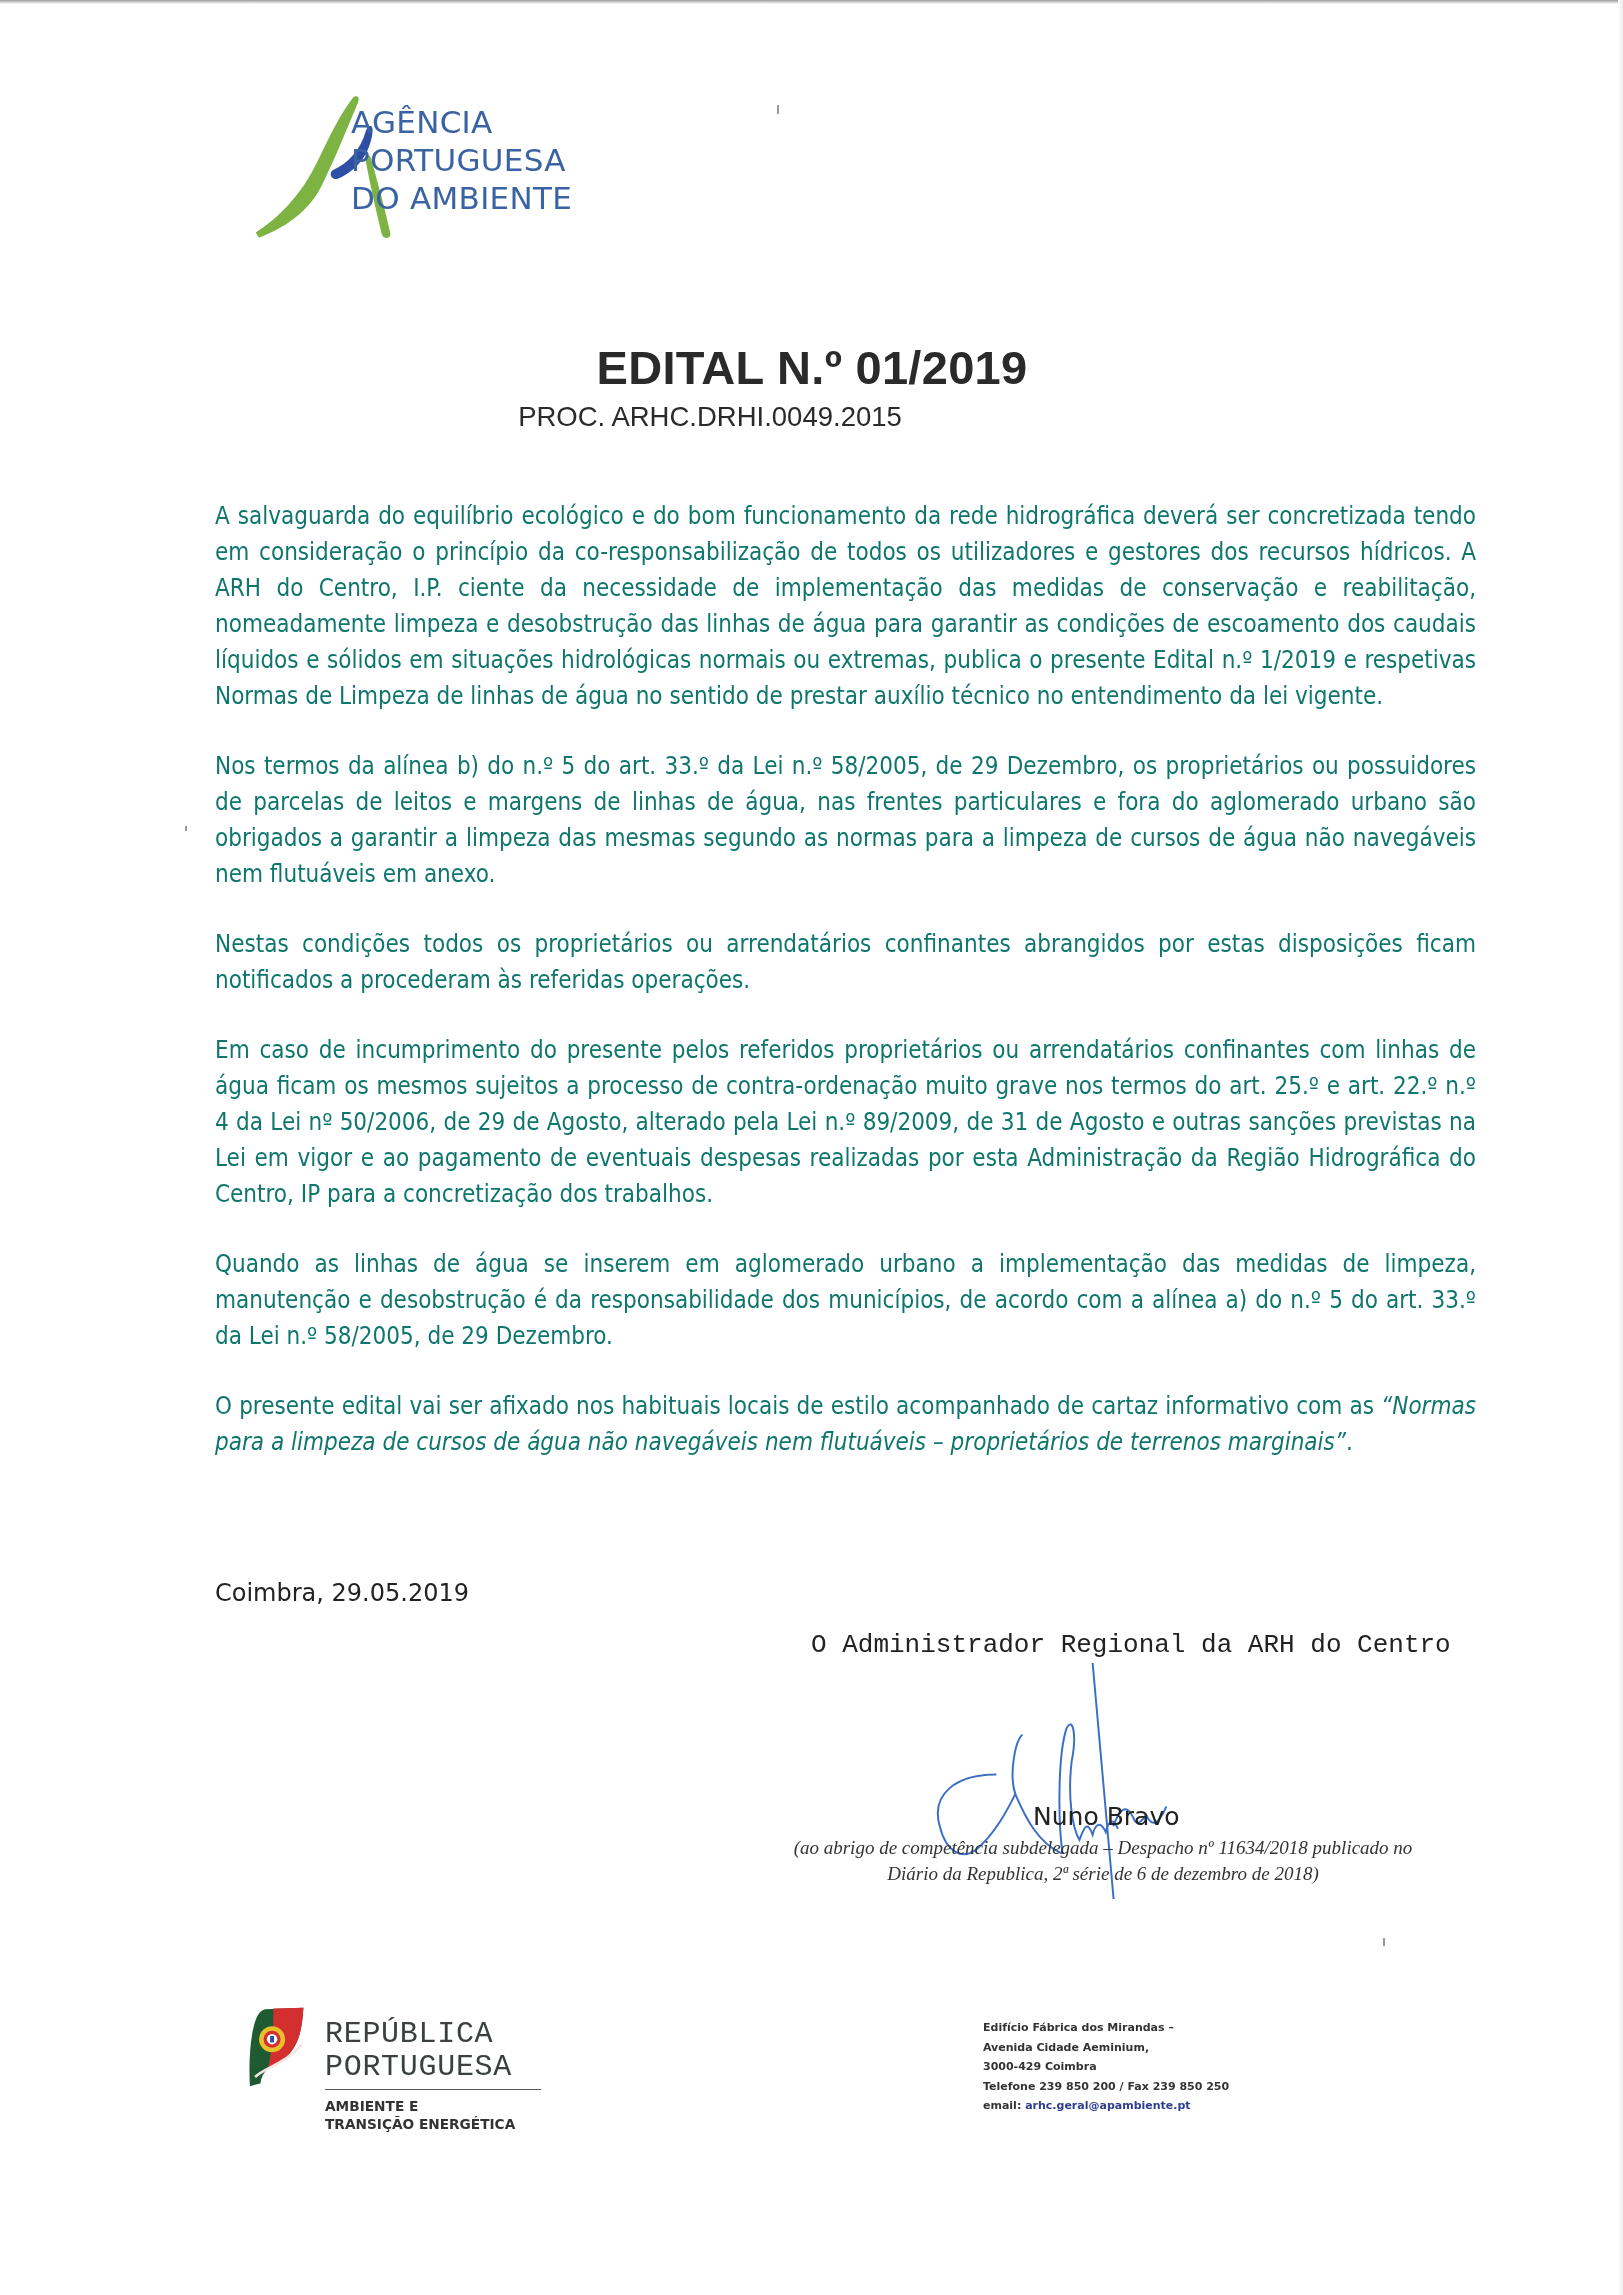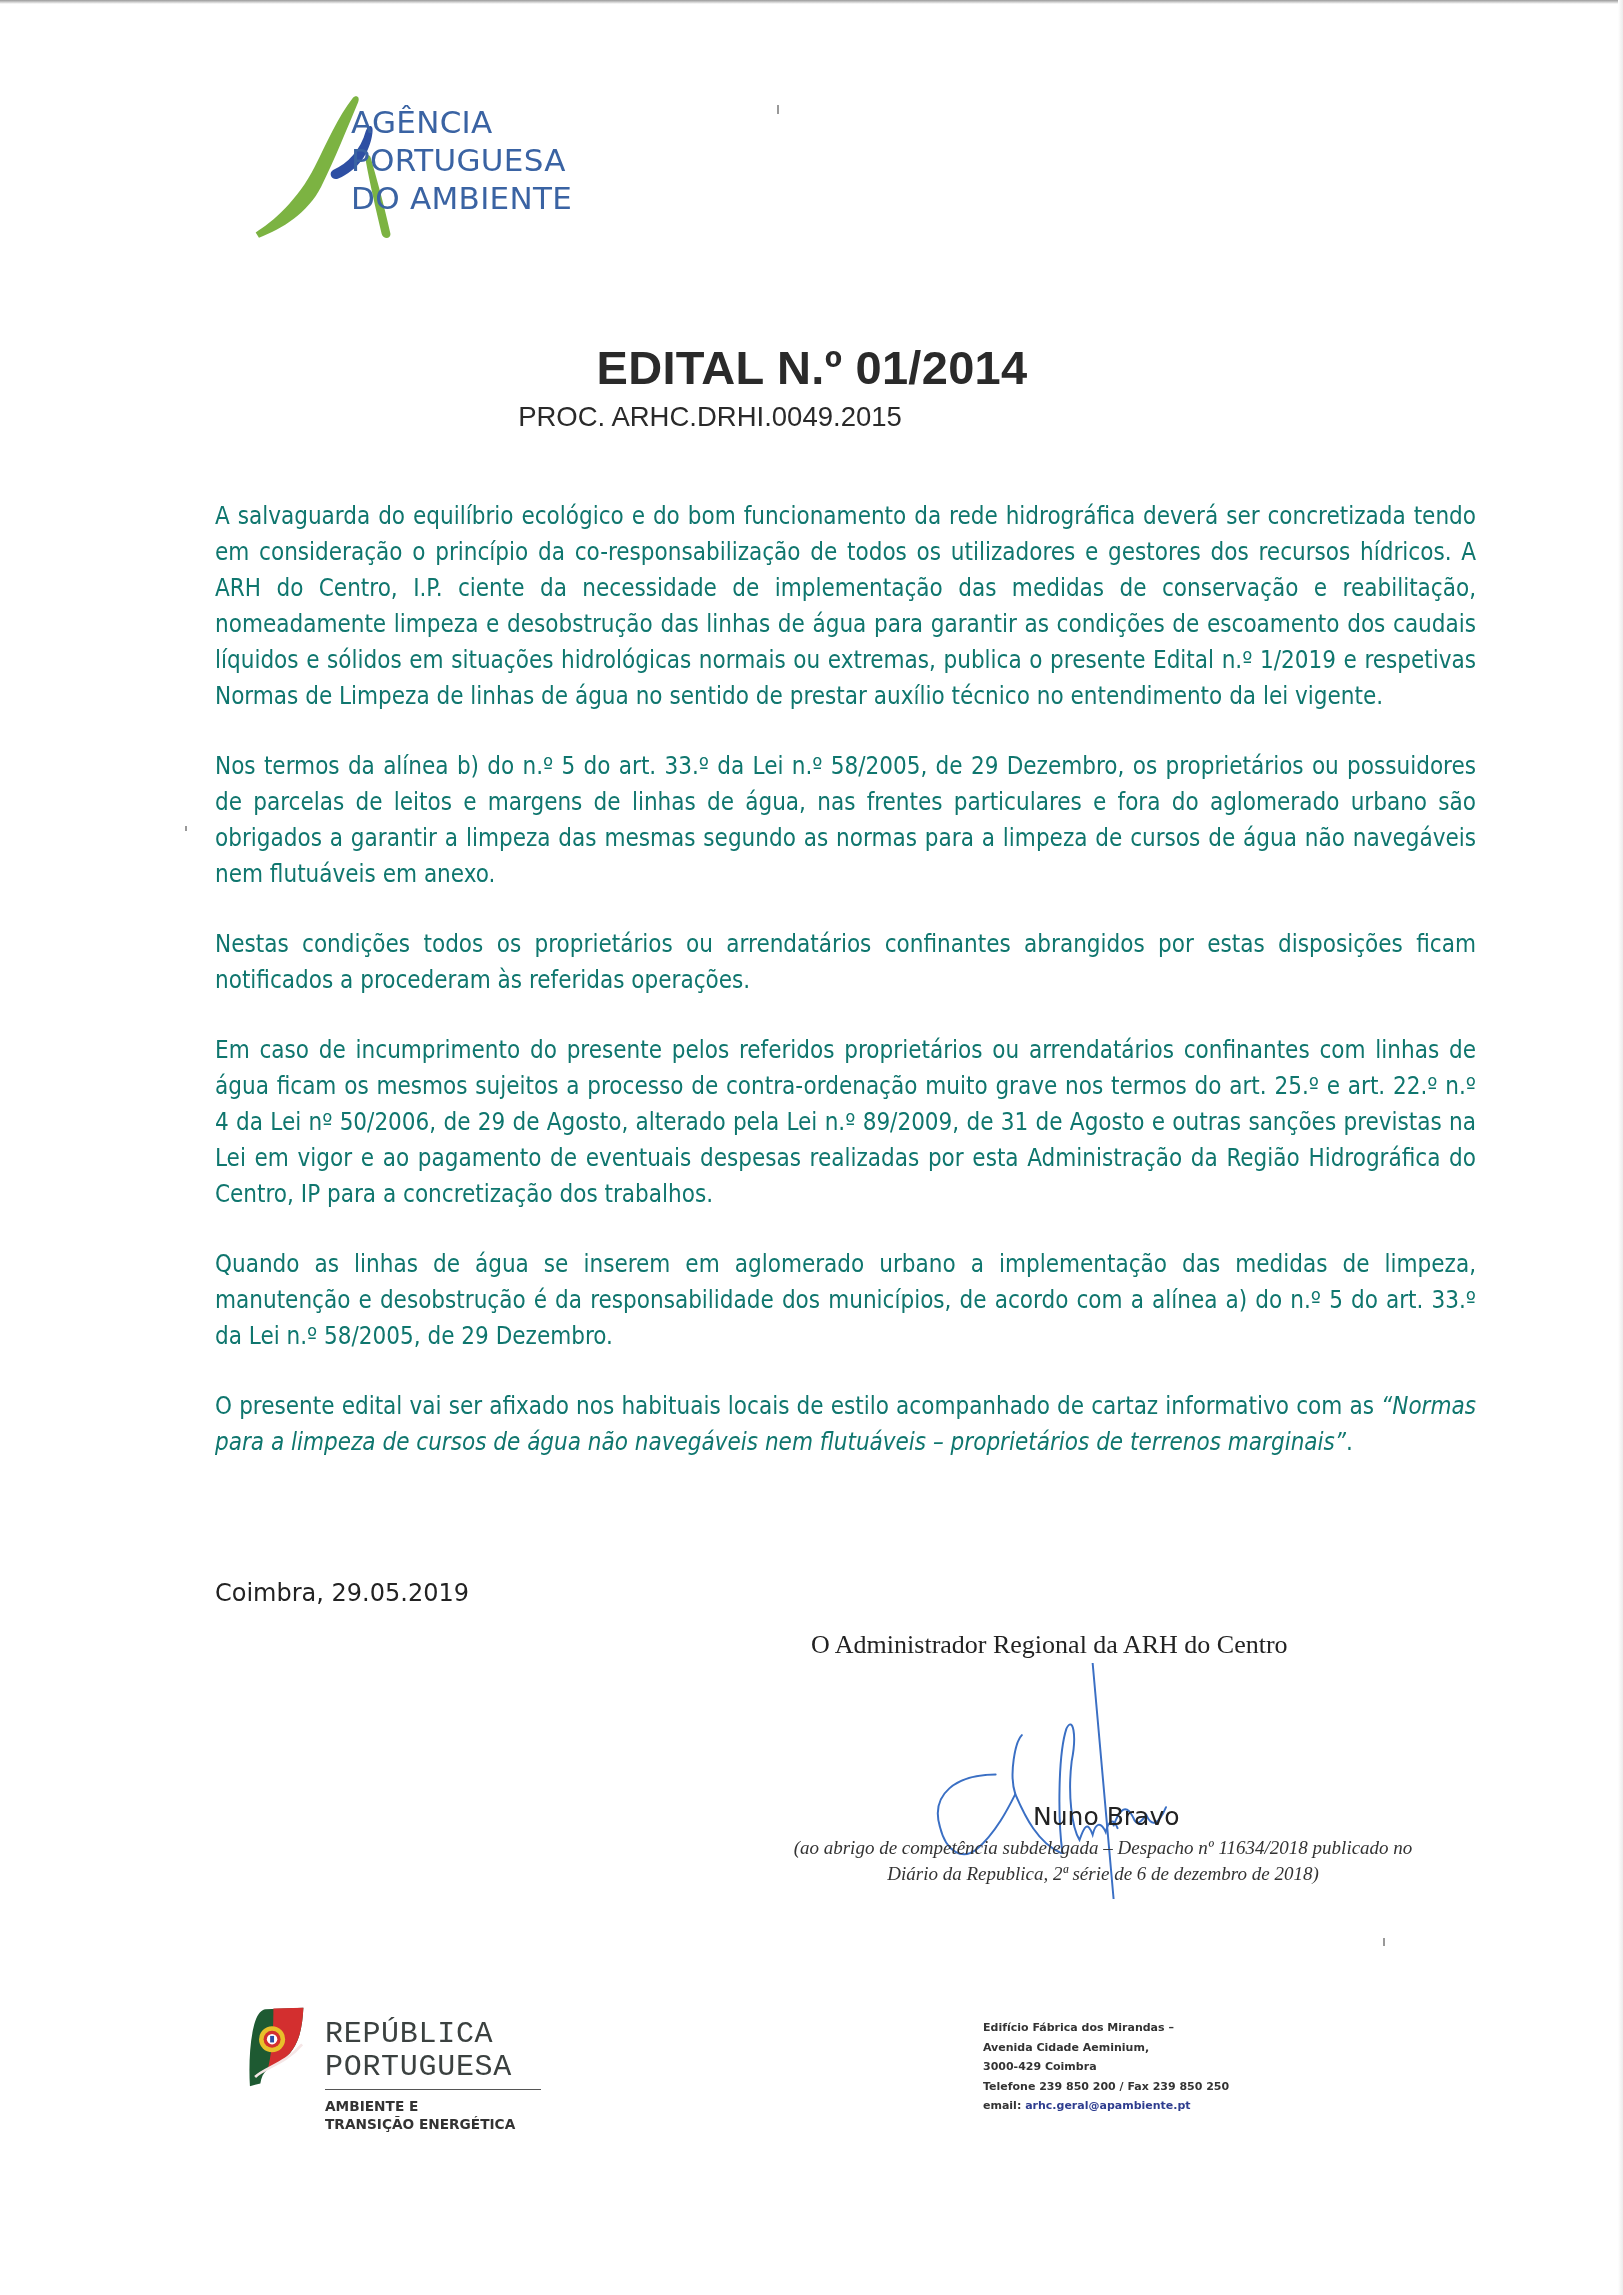--- a/index.html
+++ b/index.html
@@ -16,21 +16,21 @@
   .title { position: absolute; left: 0; width: 1624px; top: 340px; text-align: center; font-family: "Liberation Sans", sans-serif; font-weight: bold; font-size: 47px; color: #2a2a2a; letter-spacing: 0.3px; }
   .subtitle { position: absolute; left: 0; width: 1328px; top: 401px; text-align: center; font-family: "Liberation Sans", sans-serif; font-size: 27.5px; color: #2a2a2a; padding-left: 92px; box-sizing: border-box; }
 
   
   .body-text { position: absolute; left: 215px; top: 498px; width: 1261px; font-family: "DejaVu Sans Condensed", "DejaVu Sans", sans-serif; font-stretch: condensed; font-size: 24px; line-height: 36px; color: #0f766e; }
   .body-text p { margin: 0 0 34px 0; text-align: justify; }
   .body-text .it { font-style: italic; }
   .city-date { position: absolute; left: 215px; top: 1579px; font-family: "DejaVu Sans", sans-serif; font-size: 24px; color: #222; }
 
   
-  .sig-role { position: absolute; left: 811px; top: 1630px; font-family: Liberation Serif, serif; font-size: 26px; color: #222; white-space: nowrap; }
+  .sig-role { position: absolute; left: 811px; top: 1630px; font-family: Liberation Mono, monospace; font-size: 26px; color: #222; white-space: nowrap; }
   .signature { position: absolute; left: 917px; top: 1663px; width: 367px; height: 236px; }
   .sig-name { position: absolute; left: 1033px; top: 1802px; font-family: "DejaVu Sans", sans-serif; font-size: 25px; color: #222; }
   .sig-note { position: absolute; left: 720px; top: 1835px; width: 766px; text-align: center; font-family: "Liberation Serif", serif; font-style: italic; font-size: 19px; line-height: 26px; color: #333; }
 
   
   .rp-flag { position: absolute; left: 246px; top: 2005px; width: 60px; height: 84px; }
   .rp-text { position: absolute; left: 325px; top: 2010px; font-family: Liberation Mono, monospace; font-size: 30px; line-height: 33px; color: #3b4140; letter-spacing: 0.7px; margin-top: 8px; }
   .rp-rule { position: absolute; left: 325px; top: 2089px; width: 216px; height: 1.3px; background: #555; }
   .rp-ministry { position: absolute; left: 325px; top: 2098px; font-family: "DejaVu Sans", sans-serif; font-weight: bold; font-size: 13.7px; line-height: 17.7px; color: #333; }
 
@@ -49,21 +49,21 @@
   <path d="M30 220 C 55 205, 95 170, 120 120 C 140 80, 155 45, 178 15 C 182 10, 190 12, 186 22 C 170 60, 150 110, 130 150 C 110 190, 70 215, 35 228 Z" fill="#7cb342"></path>
   <path d="M148 125 C 170 115, 190 95, 198 65 C 202 55, 210 55, 208 68 C 204 100, 185 125, 156 138 C 146 142, 140 130, 148 125 Z" fill="#2e4fa3"></path>
   <path d="M205 105 C 215 140, 225 175, 235 220 C 238 230, 225 232, 222 222 C 212 180, 204 145, 198 112 C 196 102, 203 100, 205 105 Z" fill="#7cb342"></path>
 </svg>
 <div class="apa-text">
   <div>AGÊNCIA</div>
   <div>PORTUGUESA</div>
   <div>DO AMBIENTE</div>
 </div>
 
-<div class="title">EDITAL N.º 01/2014</div>
+<div class="title">EDITAL N.º 01/2019</div>
 <div class="subtitle">PROC. ARHC.DRHI.0049.2015</div>
 
 <div class="body-text">
   <p>A salvaguarda do equilíbrio ecológico e do bom funcionamento da rede hidrográfica deverá ser concretizada tendo em consideração o princípio da co-responsabilização de todos os utilizadores e gestores dos recursos hídricos. A ARH do Centro, I.P. ciente da necessidade de implementação das medidas de conservação e reabilitação, nomeadamente limpeza e desobstrução das linhas de água para garantir as condições de escoamento dos caudais líquidos e sólidos em situações hidrológicas normais ou extremas, publica o presente Edital n.º 1/2019 e respetivas Normas de Limpeza de linhas de água no sentido de prestar auxílio técnico no entendimento da lei vigente.</p>
   <p>Nos termos da alínea b) do n.º 5 do art. 33.º da Lei n.º 58/2005, de 29 Dezembro, os proprietários ou possuidores de parcelas de leitos e margens de linhas de água, nas frentes particulares e fora do aglomerado urbano são obrigados a garantir a limpeza das mesmas segundo as normas para a limpeza de cursos de água não navegáveis nem flutuáveis em anexo.</p>
   <p>Nestas condições todos os proprietários ou arrendatários confinantes abrangidos por estas disposições ficam notificados a procederam às referidas operações.</p>
   <p>Em caso de incumprimento do presente pelos referidos proprietários ou arrendatários confinantes com linhas de água ficam os mesmos sujeitos a processo de contra-ordenação muito grave nos termos do art. 25.º e art. 22.º n.º 4 da Lei nº 50/2006, de 29 de Agosto, alterado pela Lei n.º 89/2009, de 31 de Agosto e outras sanções previstas na Lei em vigor e ao pagamento de eventuais despesas realizadas por esta Administração da Região Hidrográfica do Centro, IP para a concretização dos trabalhos.</p>
   <p>Quando as linhas de água se inserem em aglomerado urbano a implementação das medidas de limpeza, manutenção e desobstrução é da responsabilidade dos municípios, de acordo com a alínea a) do n.º 5 do art. 33.º da Lei n.º 58/2005, de 29 Dezembro.</p>
   <p><span>O presente edital vai ser afixado nos habituais locais de estilo acompanhado de cartaz informativo com as </span><span class="it">“Normas para a limpeza de cursos de água não navegáveis nem flutuáveis – proprietários de terrenos marginais”</span><span>.</span></p>
 </div>

